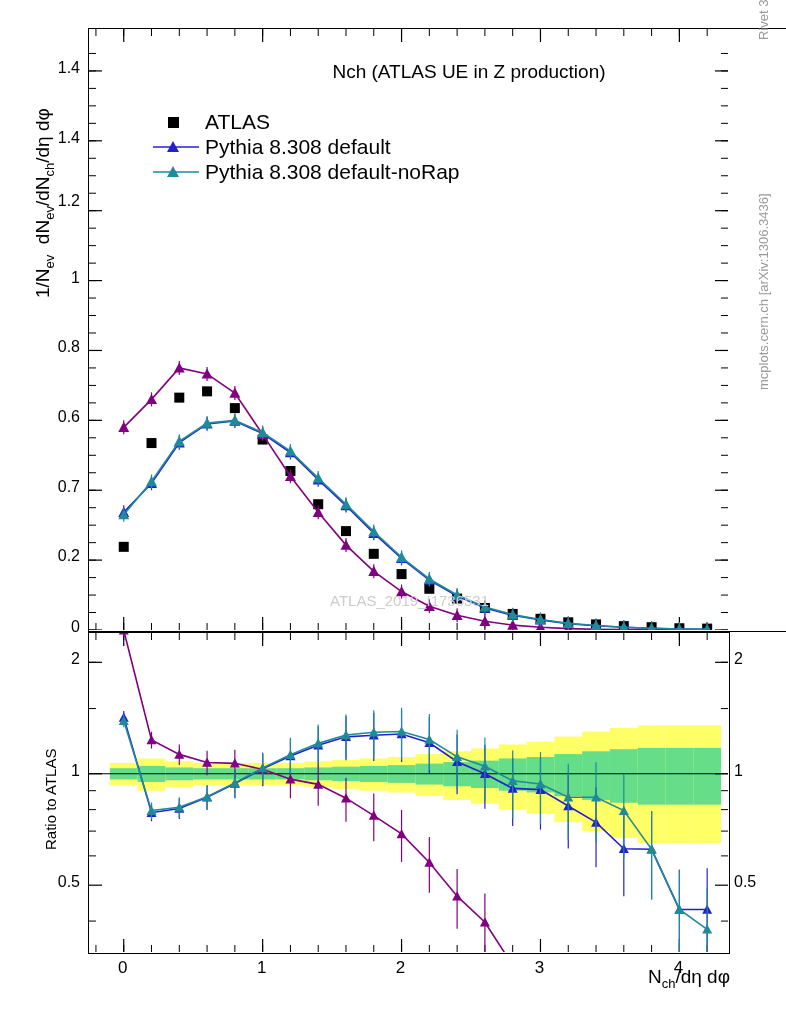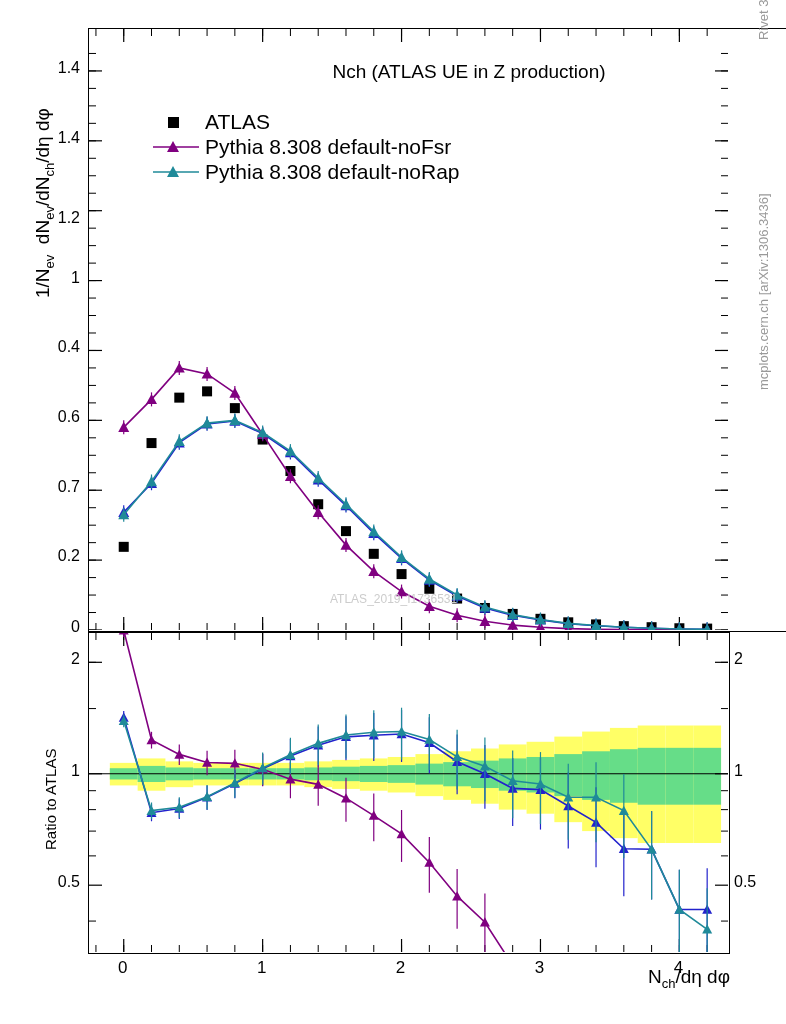--- a/index.html
+++ b/index.html
@@ -35,21 +35,21 @@
   
   .rside{position:absolute;color:#999999;font-size:13px;white-space:nowrap;}
   .rside span{display:block;transform:rotate(-90deg);transform-origin:left top;}
 
   
   .plottitle{position:absolute;left:0;top:0;width:100%;text-align:center;font-size:19px;}
   .legend{position:absolute;left:150px;top:108px;font-size:21px;}
   .legend .row{height:25px;line-height:25px;position:relative;padding-left:54px;}
   .legend .row .glyph{position:absolute;left:0;top:0;width:50px;height:25px;}
 
-  .watermark{position:absolute;color:#cccccc;font-size:12px;}
+  .watermark{position:absolute;color:#cccccc;font-size:15px;}
 </style>
 </head>
 <body>
 
 <div id="root">
 
 
   <div id="mainframe">
     <div class="plottitle" style="top:32px;">Nch (ATLAS UE in Z production)</div>
 
@@ -58,25 +58,25 @@
         <span class="glyph">
           <svg width="50" height="25">
               <rect x="17" y="8" width="11" height="11" fill="#000000"></rect>
             </svg>
         </span>
         <span>ATLAS</span>
       </div>
       <div class="row">
         <span class="glyph">
           <svg width="50" height="25">
-              <line x1="2" y1="13" x2="48" y2="13" stroke="#800080" stroke-width="1.6"></line>
-              <polygon points="22,7 28,18 16,18" fill="#800080"></polygon>
+              <line x1="2" y1="13" x2="48" y2="13" stroke="#2222cc" stroke-width="1.6"></line>
+              <polygon points="22,7 28,18 16,18" fill="#2222cc"></polygon>
             </svg>
         </span>
-        <span>Pythia 8.308 default-noFsr</span>
+        <span>Pythia 8.308 default</span>
       </div>
       <div class="row">
         <span class="glyph">
           <svg width="50" height="25">
               <line x1="2" y1="13" x2="48" y2="13" stroke="#1f8a99" stroke-width="1.6"></line>
               <polygon points="22,7 28,18 16,18" fill="#1f8a99"></polygon>
             </svg>
         </span>
         <span>Pythia 8.308 default-noRap</span>
       </div>
@@ -653,23 +653,23 @@
   </div>
   <div class="rside" style="left:756px;top:390px;">
     <span>mcplots.cern.ch [arXiv:1306.3436]</span>
   </div>
 
   <div id="ticklabels">
       <div class="ticklabel" style="left: 36px; width: 44px; top: 618px;">0</div>
       <div class="ticklabel" style="left: 36px; width: 44px; top: 547px;">0.2</div>
       <div class="ticklabel" style="left: 36px; width: 44px; top: 478.233px;">0.7</div>
       <div class="ticklabel" style="left: 36px; width: 44px; top: 408.349px;">0.6</div>
-      <div class="ticklabel" style="left: 36px; width: 44px; top: 338.465px;">0.4</div>
+      <div class="ticklabel" style="left: 36px; width: 44px; top: 338.465px;">0.8</div>
       <div class="ticklabel" style="left: 36px; width: 44px; top: 268.581px;">1</div>
-      <div class="ticklabel" style="left: 36px; width: 44px; top: 209px;">1.2</div>
+      <div class="ticklabel" style="left: 36px; width: 44px; top: 192px;">1.2</div>
       <div class="ticklabel" style="left: 36px; width: 44px; top: 128.814px;">1.4</div>
       <div class="ticklabel" style="left: 36px; width: 44px; top: 58.9302px;">1.4</div>
       <div class="ticklabel" style="left: 38px; width: 42px; top: 873.195px;">0.5</div>
       <div class="ticklabel" style="left: 734px; width: 42px; top: 873.195px; text-align: left;">0.5</div>
       <div class="ticklabel" style="left: 38px; width: 42px; top: 761.754px;">1</div>
       <div class="ticklabel" style="left: 734px; width: 42px; top: 761.754px; text-align: left;">1</div>
       <div class="ticklabel" style="left: 38px; width: 42px; top: 650.313px;">2</div>
       <div class="ticklabel" style="left: 734px; width: 42px; top: 650.313px; text-align: left;">2</div>
       <div class="xticklabel" style="left: 102.728px; width: 40px; top: 958px;">0</div>
       <div class="xticklabel" style="left: 241.641px; width: 40px; top: 958px;">1</div>

